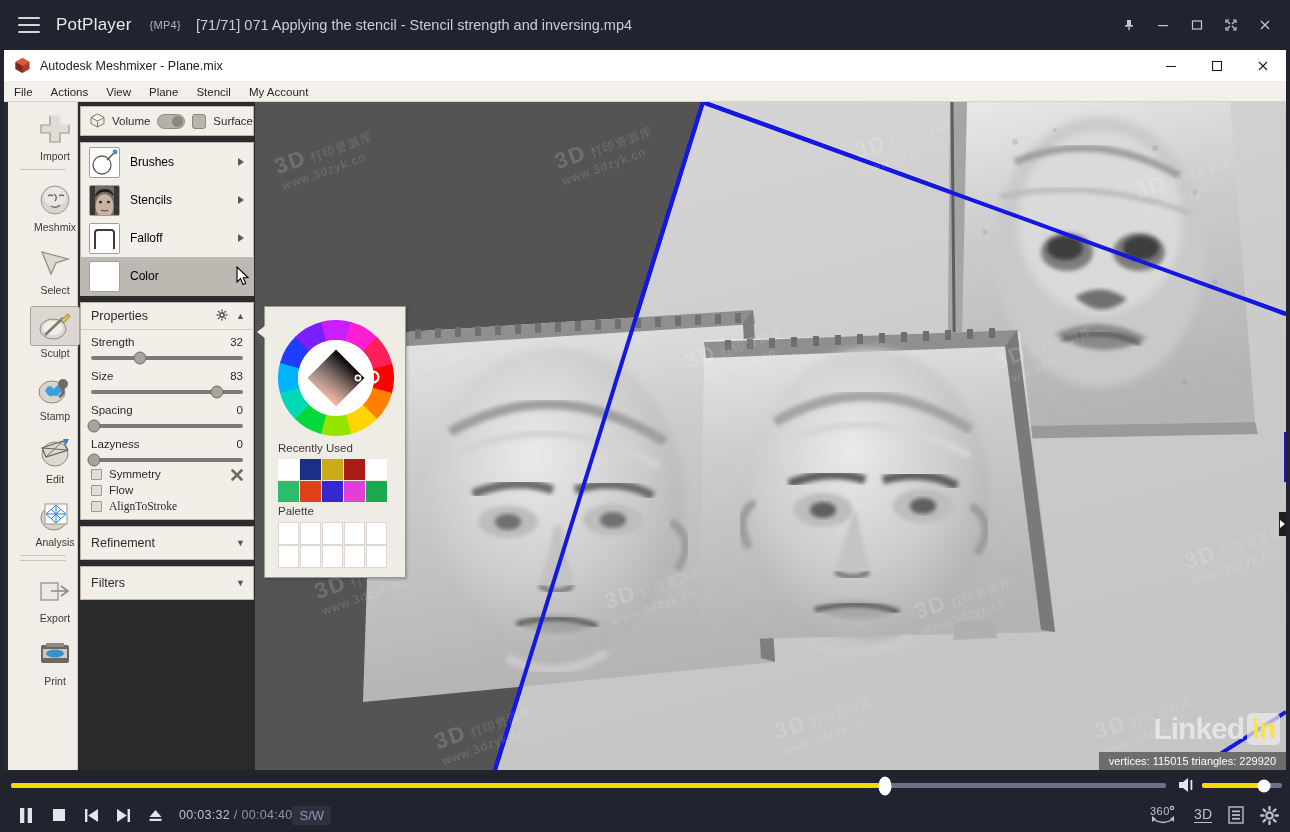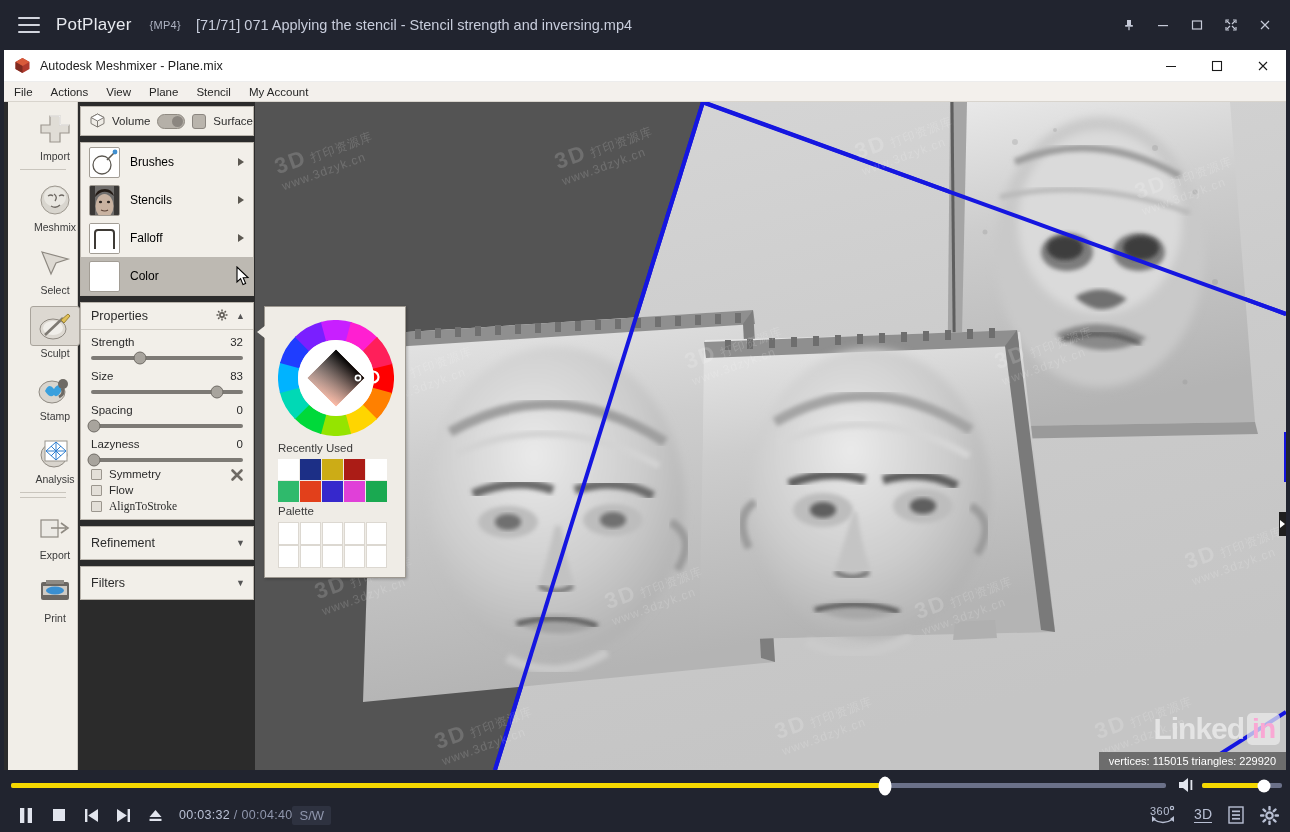--- a/index.html
+++ b/index.html
@@ -181,21 +181,21 @@
     background:#6d6d6d; color:#ffffff; font-size:11px;
     display:flex; align-items:center; padding:0 10px;
   }
   #linkedin-wm {
     position:absolute; right:6px; bottom:24px;
     font-size:30px; font-weight:bold; color:rgba(240,240,240,.72);
     letter-spacing:-1px; display:flex; align-items:center;
     pointer-events:none;
   }
   #linkedin-in {
-    background:rgba(235,235,235,.72); color:#f9a8d4; border-radius:5px;
+    background:rgba(235,235,235,.72); color:#fde047; border-radius:5px;
     padding:0 5px; margin-left:3px; font-size:28px;
   }
   #right-scroll-nub {
     position:absolute; right:0; top:410px; width:7px; height:24px; z-index:20;
   }
 
   
   #pp-bottom {
     position:absolute; left:1px; bottom:0; width:1290px; height:62px;
     background:#21242f;
@@ -578,20 +578,31 @@
             <svg width="36" height="32" viewBox="0 0 36 32">
               <ellipse cx="15" cy="19" rx="13" ry="11" fill="#d9d5ce" stroke="#8f8a82"></ellipse>
               <path d="M8 18 q4 -9 9 -2 q5 -8 8 1 q-5 9 -8 5 q-4 4 -9 -4Z" fill="#3aa0dd"></path>
               <ellipse cx="26" cy="11" rx="5" ry="5" fill="#6e6a64"></ellipse>
               <path d="M25 15 q3 6 -3 9" stroke="#6e6a64" stroke-width="3" fill="none"></path>
             </svg>
           </div>
           <div class="tool-lbl">Stamp</div>
         </div>
 
+        <div class="tool-btn">
+          <div class="tool-ico-box">
+            <svg width="36" height="32" viewBox="0 0 36 32">
+              <ellipse cx="18" cy="18" rx="13" ry="12" fill="#ddd9d2" stroke="#8f8a82"></ellipse>
+              <path d="M5 12 L26 5 L31 14 L9 21 Z" fill="none" stroke="#6b6761" stroke-width="1.3"></path>
+              <path d="M5 12 L31 14 M26 5 L9 21" stroke="#6b6761" stroke-width="1"></path>
+              <polygon points="26,3 32,3 29,9" fill="#2f7fd0"></polygon>
+            </svg>
+          </div>
+          <div class="tool-lbl">Edit</div>
+        </div>
 
         <div class="tool-btn">
           <div class="tool-ico-box">
             <svg width="36" height="32" viewBox="0 0 36 32">
               <ellipse cx="17" cy="19" rx="13" ry="12" fill="#d8d4cd" stroke="#8f8a82"></ellipse>
               <rect x="8" y="5" width="22" height="20" fill="#ffffff" stroke="#9a958d"></rect>
               <g stroke="#2f7fd0" stroke-width="1" fill="none">
                 <path d="M9 15 L19 6 L29 15 L19 24 Z"></path>
                   <path d="M9 15 L29 15 M19 6 L19 24"></path>
                 <path d="M14 10 L24 20 M24 10 L14 20"></path>

